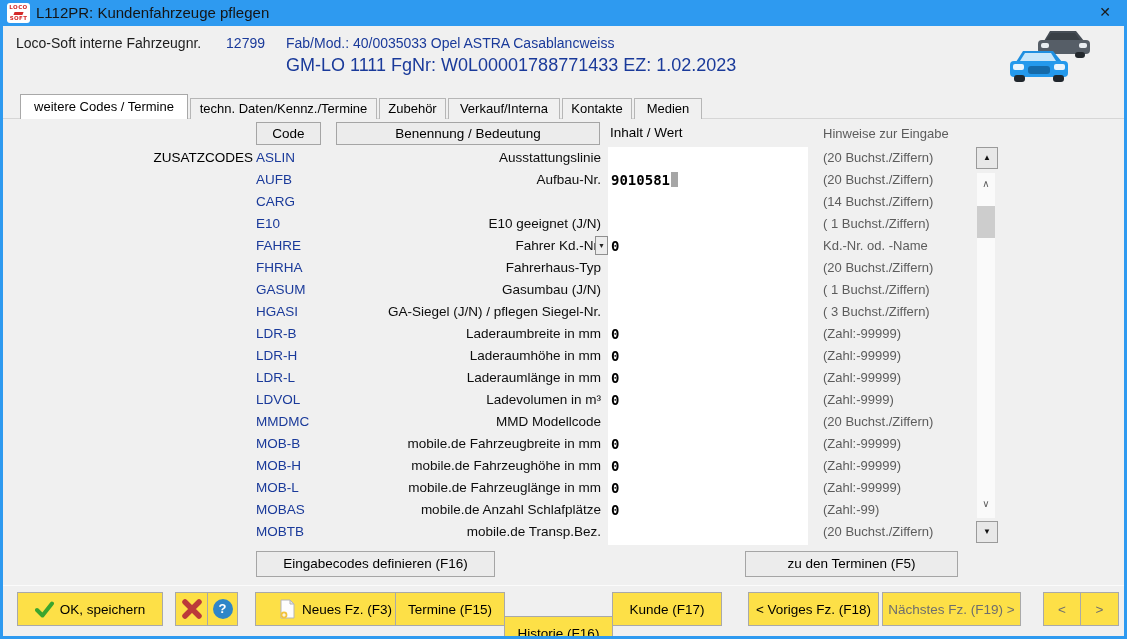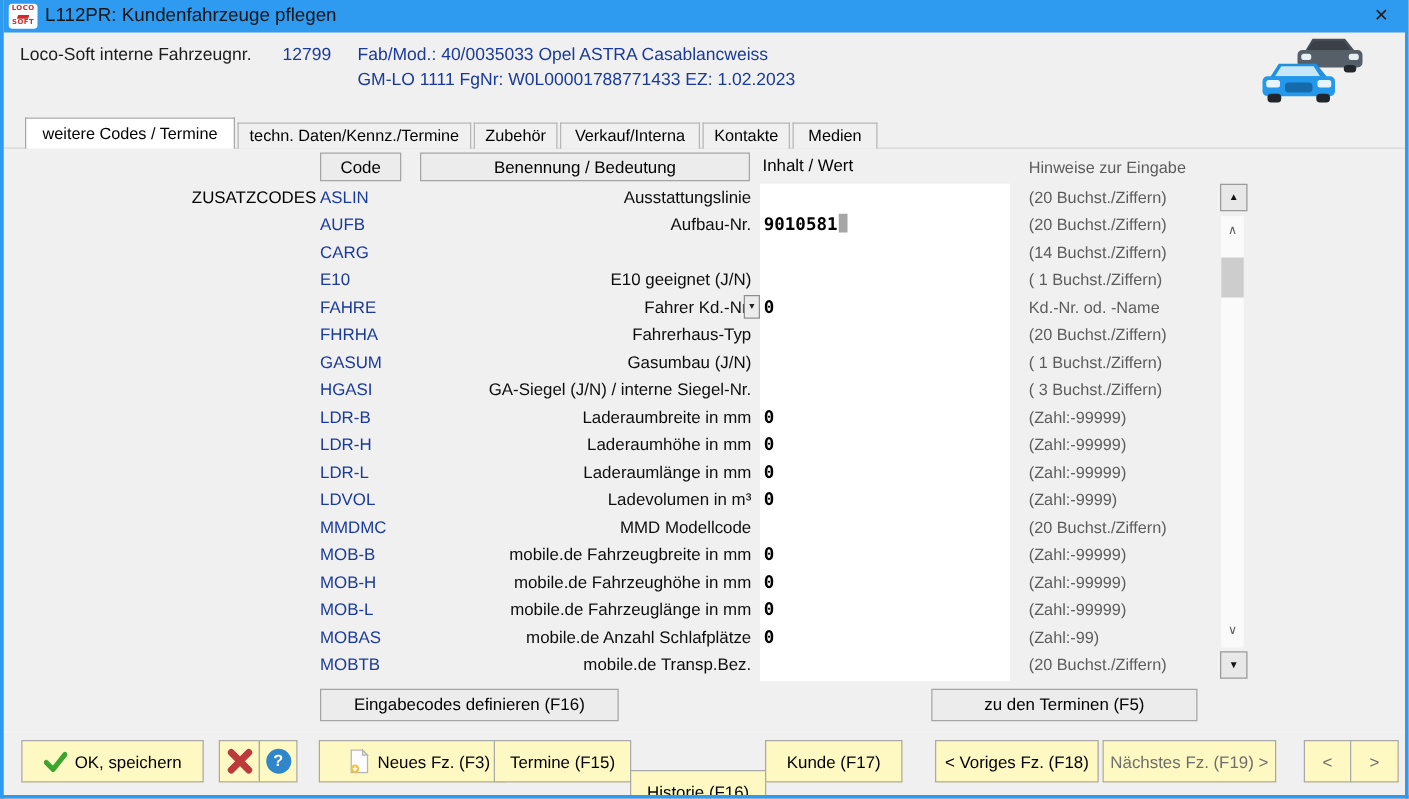--- a/index.html
+++ b/index.html
@@ -16,21 +16,21 @@
         display:flex;flex-direction:column;align-items:center;justify-content:center;line-height:1;}
   .logo .t{font-family:"DejaVu Sans",sans-serif;font-size:5.5px;font-weight:bold;color:#d42a2a;letter-spacing:.4px;}
   .logo .d{width:9px;height:3px;background:#d42a2a;transform:skewX(-20deg);margin:1px 0;}
   .title-text{position:absolute;left:36px;top:0;height:26px;line-height:26px;font-size:15px;color:#151515;}
   .close-btn{position:absolute;right:8px;top:0;width:28px;height:26px;line-height:25px;text-align:center;
              font-size:14px;color:#1a1a1a;cursor:pointer;}
   
   .hdr-label{position:absolute;left:13px;top:35px;font-size:14px;color:#1c1c1c;}
   .hdr-no{position:absolute;left:200px;top:35px;width:62px;text-align:right;font-size:14px;color:#1a3a9a;}
   .hdr-line1{position:absolute;left:283px;top:35px;font-size:14px;color:#1a3a9a;}
-  .hdr-line2{position:absolute;left:283px;top:55px;font-size:14px;color:#1a3a9a;}
+  .hdr-line2{position:absolute;left:283px;top:55px;font-size:18px;color:#1a3a9a;}
   .cars{position:absolute;left:1005px;top:27px;}
   
   .tabs{position:absolute;left:17px;top:94px;height:25px;display:flex;align-items:flex-end;}
   .tab-baseline{position:absolute;left:0;top:118px;width:1121px;height:1px;background:#d6d6d6;}
   .tab{height:21px;line-height:20px;text-align:center;font-size:13px;background:#f0f0f0;
        border:1px solid #b6b6b6;border-bottom:none;margin-right:2px;cursor:pointer;position:relative;z-index:1;}
   .tab.active{height:25px;line-height:24px;background:#fff;border-color:#a8a8a8;z-index:3;}
   
   .colbtn{position:absolute;top:122px;height:23px;line-height:21px;text-align:center;font-size:13.5px;
           background:#ececec;border:1px solid #a5a5a5;cursor:pointer;}
@@ -58,21 +58,21 @@
   .sb-chev{position:absolute;left:974px;width:18px;text-align:center;font-size:10px;color:#5e5e5e;cursor:pointer;}
   .chev-up{top:178px;} .chev-down{top:498px;}
   .sb-thumb{position:absolute;left:974px;top:206px;width:18px;height:32px;background:#cdcdcd;cursor:pointer;}
   
   .midbtn{position:absolute;top:551px;height:26px;line-height:24px;text-align:center;font-size:13.5px;
           background:#ececec;border:1px solid #a5a5a5;cursor:pointer;}
   .btn-eingabe{left:253px;width:239px;}
   .btn-termine5{left:742px;width:213px;}
   
   .foot-sep{position:absolute;left:0;top:585px;width:1121px;height:1px;background:#d8d8d8;border-bottom:1px solid #fbfbfb;}
-  .fbtn{position:absolute;top:592px;height:34px;background:#fef9c3;border:1px solid #a9a9a9;
+  .fbtn{position:absolute;top:592px;height:34px;background:#fde047;border:1px solid #a9a9a9;
         font-size:13.5px;text-align:center;cursor:pointer;display:flex;align-items:center;justify-content:center;gap:6px;}
   .f-ok{left:14px;width:146px;}
   .f-x{left:172px;width:33px;}
   .f-help{left:204px;width:31px;}
   .f-neues{left:252px;width:150px;padding-left:11px;}
   .f-term{left:392px;width:110px;}
   .f-hist{left:501px;width:109px;margin-top:24px;}
   .f-kunde{left:609px;width:110px;}
   .f-vor{left:745px;width:131px;}
   .f-nae{left:879px;width:139px;color:#6e6e6e;}
@@ -205,21 +205,21 @@
       <span class="c-code">GASUM</span>
       <span class="c-name">Gasumbau (J/N)</span>
 
       <span class="c-value"><span></span></span>
       <span class="c-hint">( 1 Buchst./Ziffern)</span>
     </div>
 
     <div class="row">
       <span class="c-group"></span>
       <span class="c-code">HGASI</span>
-      <span class="c-name">GA-Siegel (J/N) / interne Siegel-Nr.</span>
+      <span class="c-name">GA-Siegel (J/N) / pflegen Siegel-Nr.</span>
 
       <span class="c-value"><span></span></span>
       <span class="c-hint">( 3 Buchst./Ziffern)</span>
     </div>
 
     <div class="row">
       <span class="c-group"></span>
       <span class="c-code">LDR-B</span>
       <span class="c-name">Laderaumbreite in mm</span>
 

